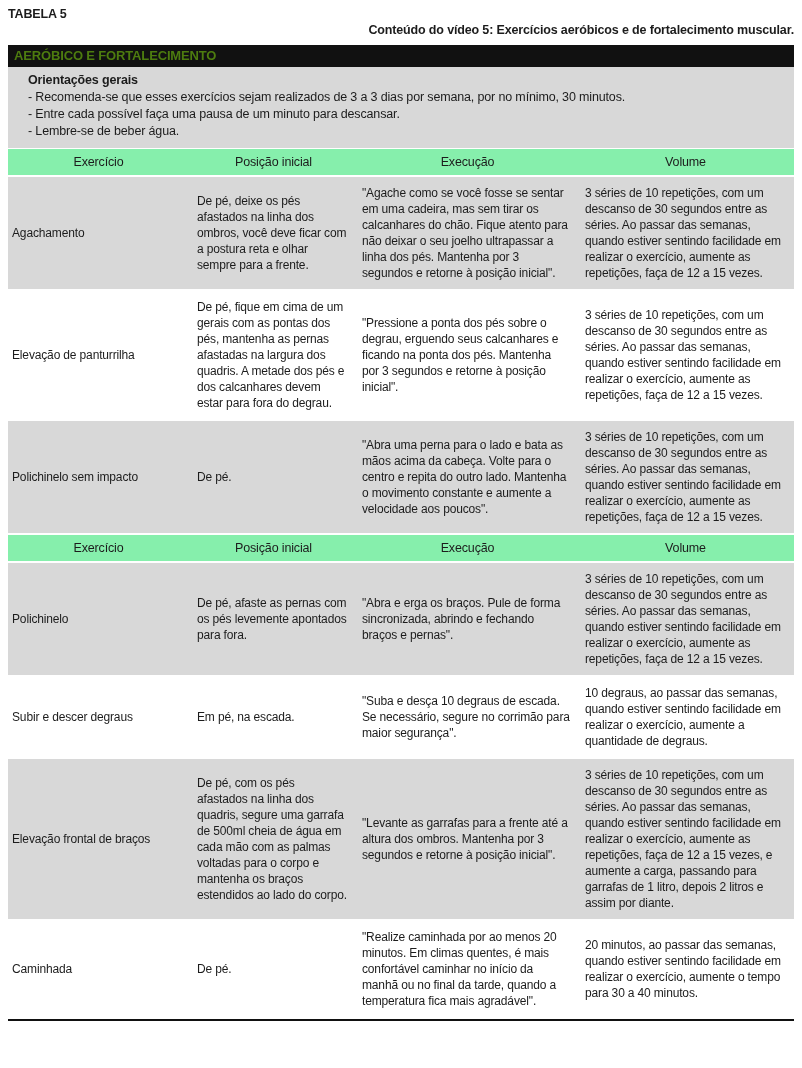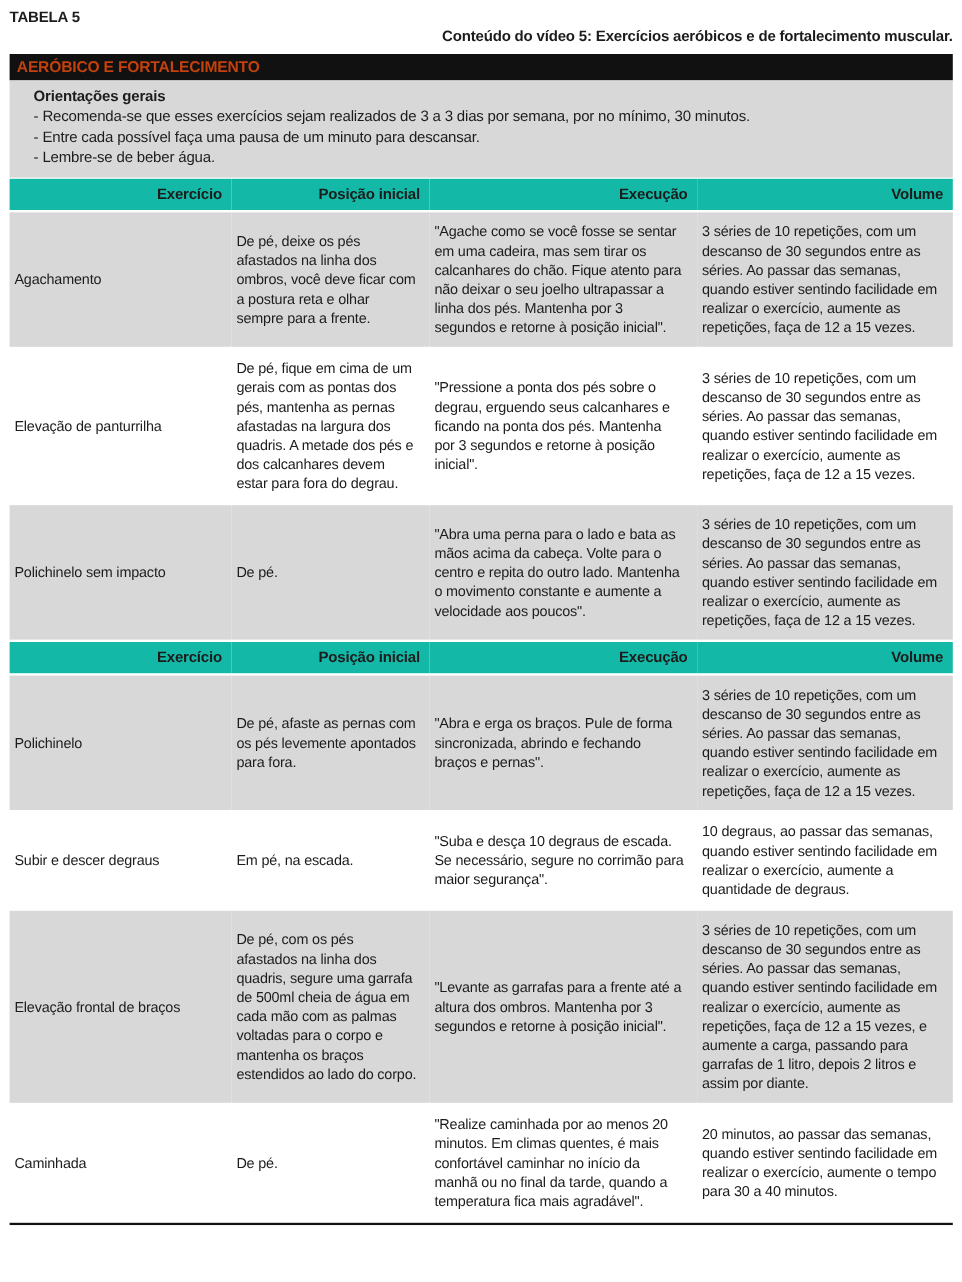--- a/index.html
+++ b/index.html
@@ -26,21 +26,21 @@
   .doc-subtitle {
     text-align: right;
     font-weight: bold;
     font-size: 12.5px;
     line-height: 15px;
     margin-top: 1px;
     margin-bottom: 7px;
   }
   .section-bar {
     background: #111111;
-    color: #c2410c;
+    color: #4d7c0f;
     font-weight: bold;
     font-size: 13px;
     padding: 3px 6px 4px 6px;
     line-height: 15px;
   }
   .guidelines {
     background: #d8d8d8;
     padding: 5px 10px 8px 20px;
     font-size: 12.5px;
     line-height: 17px;
@@ -49,25 +49,25 @@
   table.ex-table {
     border-collapse: separate;
     border-spacing: 0 2px;
     width: 100%;
     table-layout: fixed;
     font-size: 12px;
     line-height: 16px;
     margin-top: -1px;
   }
   table.ex-table th {
-    text-align: right;
-    font-weight: bold;
+    text-align: center;
+    font-weight: normal;
     font-size: 12.5px;
     padding: 5px 8px 5px 4px;
-    background: #14b8a6;
+    background: #86efac;
     vertical-align: middle;
   }
   table.ex-table td {
     padding: 8px 10px 8px 4px;
     vertical-align: middle;
     word-wrap: break-word;
   }
   tr.shaded td { background: #d8d8d8; }
   tr.plain td { background: #ffffff; }
   .bottom-rule {

